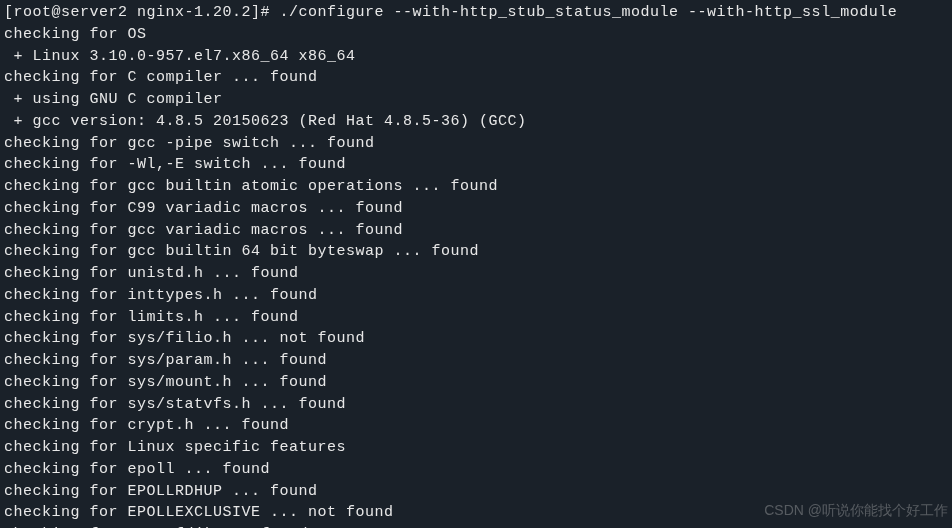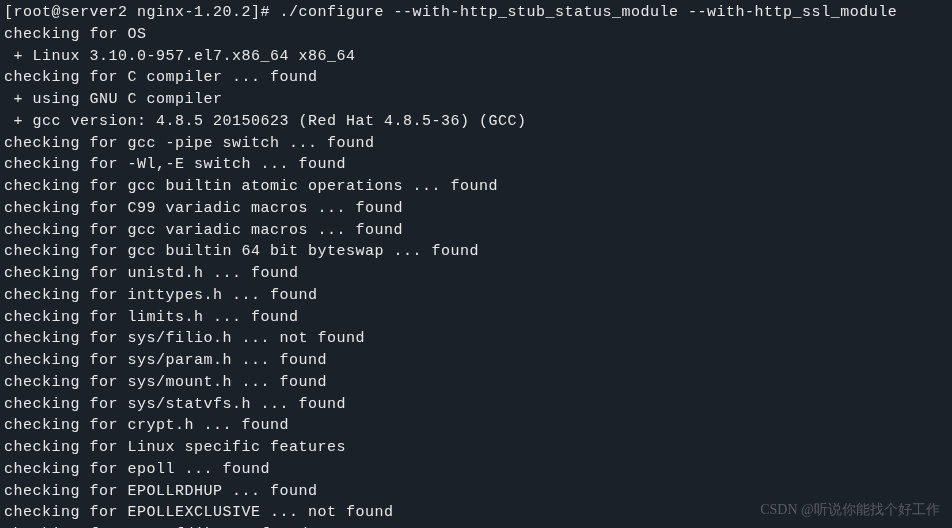--- a/index.html
+++ b/index.html
@@ -22,23 +22,23 @@
     }
     .terminal-output {
       white-space: pre;
     }
     .line {
       display: block;
     }
     .watermark {
       position: absolute;
       bottom: 8px;
-      right: 12px;
+      right: 4px;
       color: rgba(200, 200, 200, 0.35);
-      font-family: Liberation Serif, serif;
+      font-family: Liberation Sans, sans-serif;
       font-size: 14px;
       letter-spacing: 0;
     }
   </style>
 </head>
 <body>
 
 <div class="terminal-output" id="terminal-lines"><span class="line">[root@server2 nginx-1.20.2]# ./configure --with-http_stub_status_module --with-http_ssl_module</span><span class="line">checking for OS</span><span class="line"> + Linux 3.10.0-957.el7.x86_64 x86_64</span><span class="line">checking for C compiler ... found</span><span class="line"> + using GNU C compiler</span><span class="line"> + gcc version: 4.8.5 20150623 (Red Hat 4.8.5-36) (GCC)</span><span class="line">checking for gcc -pipe switch ... found</span><span class="line">checking for -Wl,-E switch ... found</span><span class="line">checking for gcc builtin atomic operations ... found</span><span class="line">checking for C99 variadic macros ... found</span><span class="line">checking for gcc variadic macros ... found</span><span class="line">checking for gcc builtin 64 bit byteswap ... found</span><span class="line">checking for unistd.h ... found</span><span class="line">checking for inttypes.h ... found</span><span class="line">checking for limits.h ... found</span><span class="line">checking for sys/filio.h ... not found</span><span class="line">checking for sys/param.h ... found</span><span class="line">checking for sys/mount.h ... found</span><span class="line">checking for sys/statvfs.h ... found</span><span class="line">checking for crypt.h ... found</span><span class="line">checking for Linux specific features</span><span class="line">checking for epoll ... found</span><span class="line">checking for EPOLLRDHUP ... found</span><span class="line">checking for EPOLLEXCLUSIVE ... not found</span><span class="line">checking for eventfd() ... found</span></div>
 
 <div class="watermark">CSDN @听说你能找个好工作</div>

